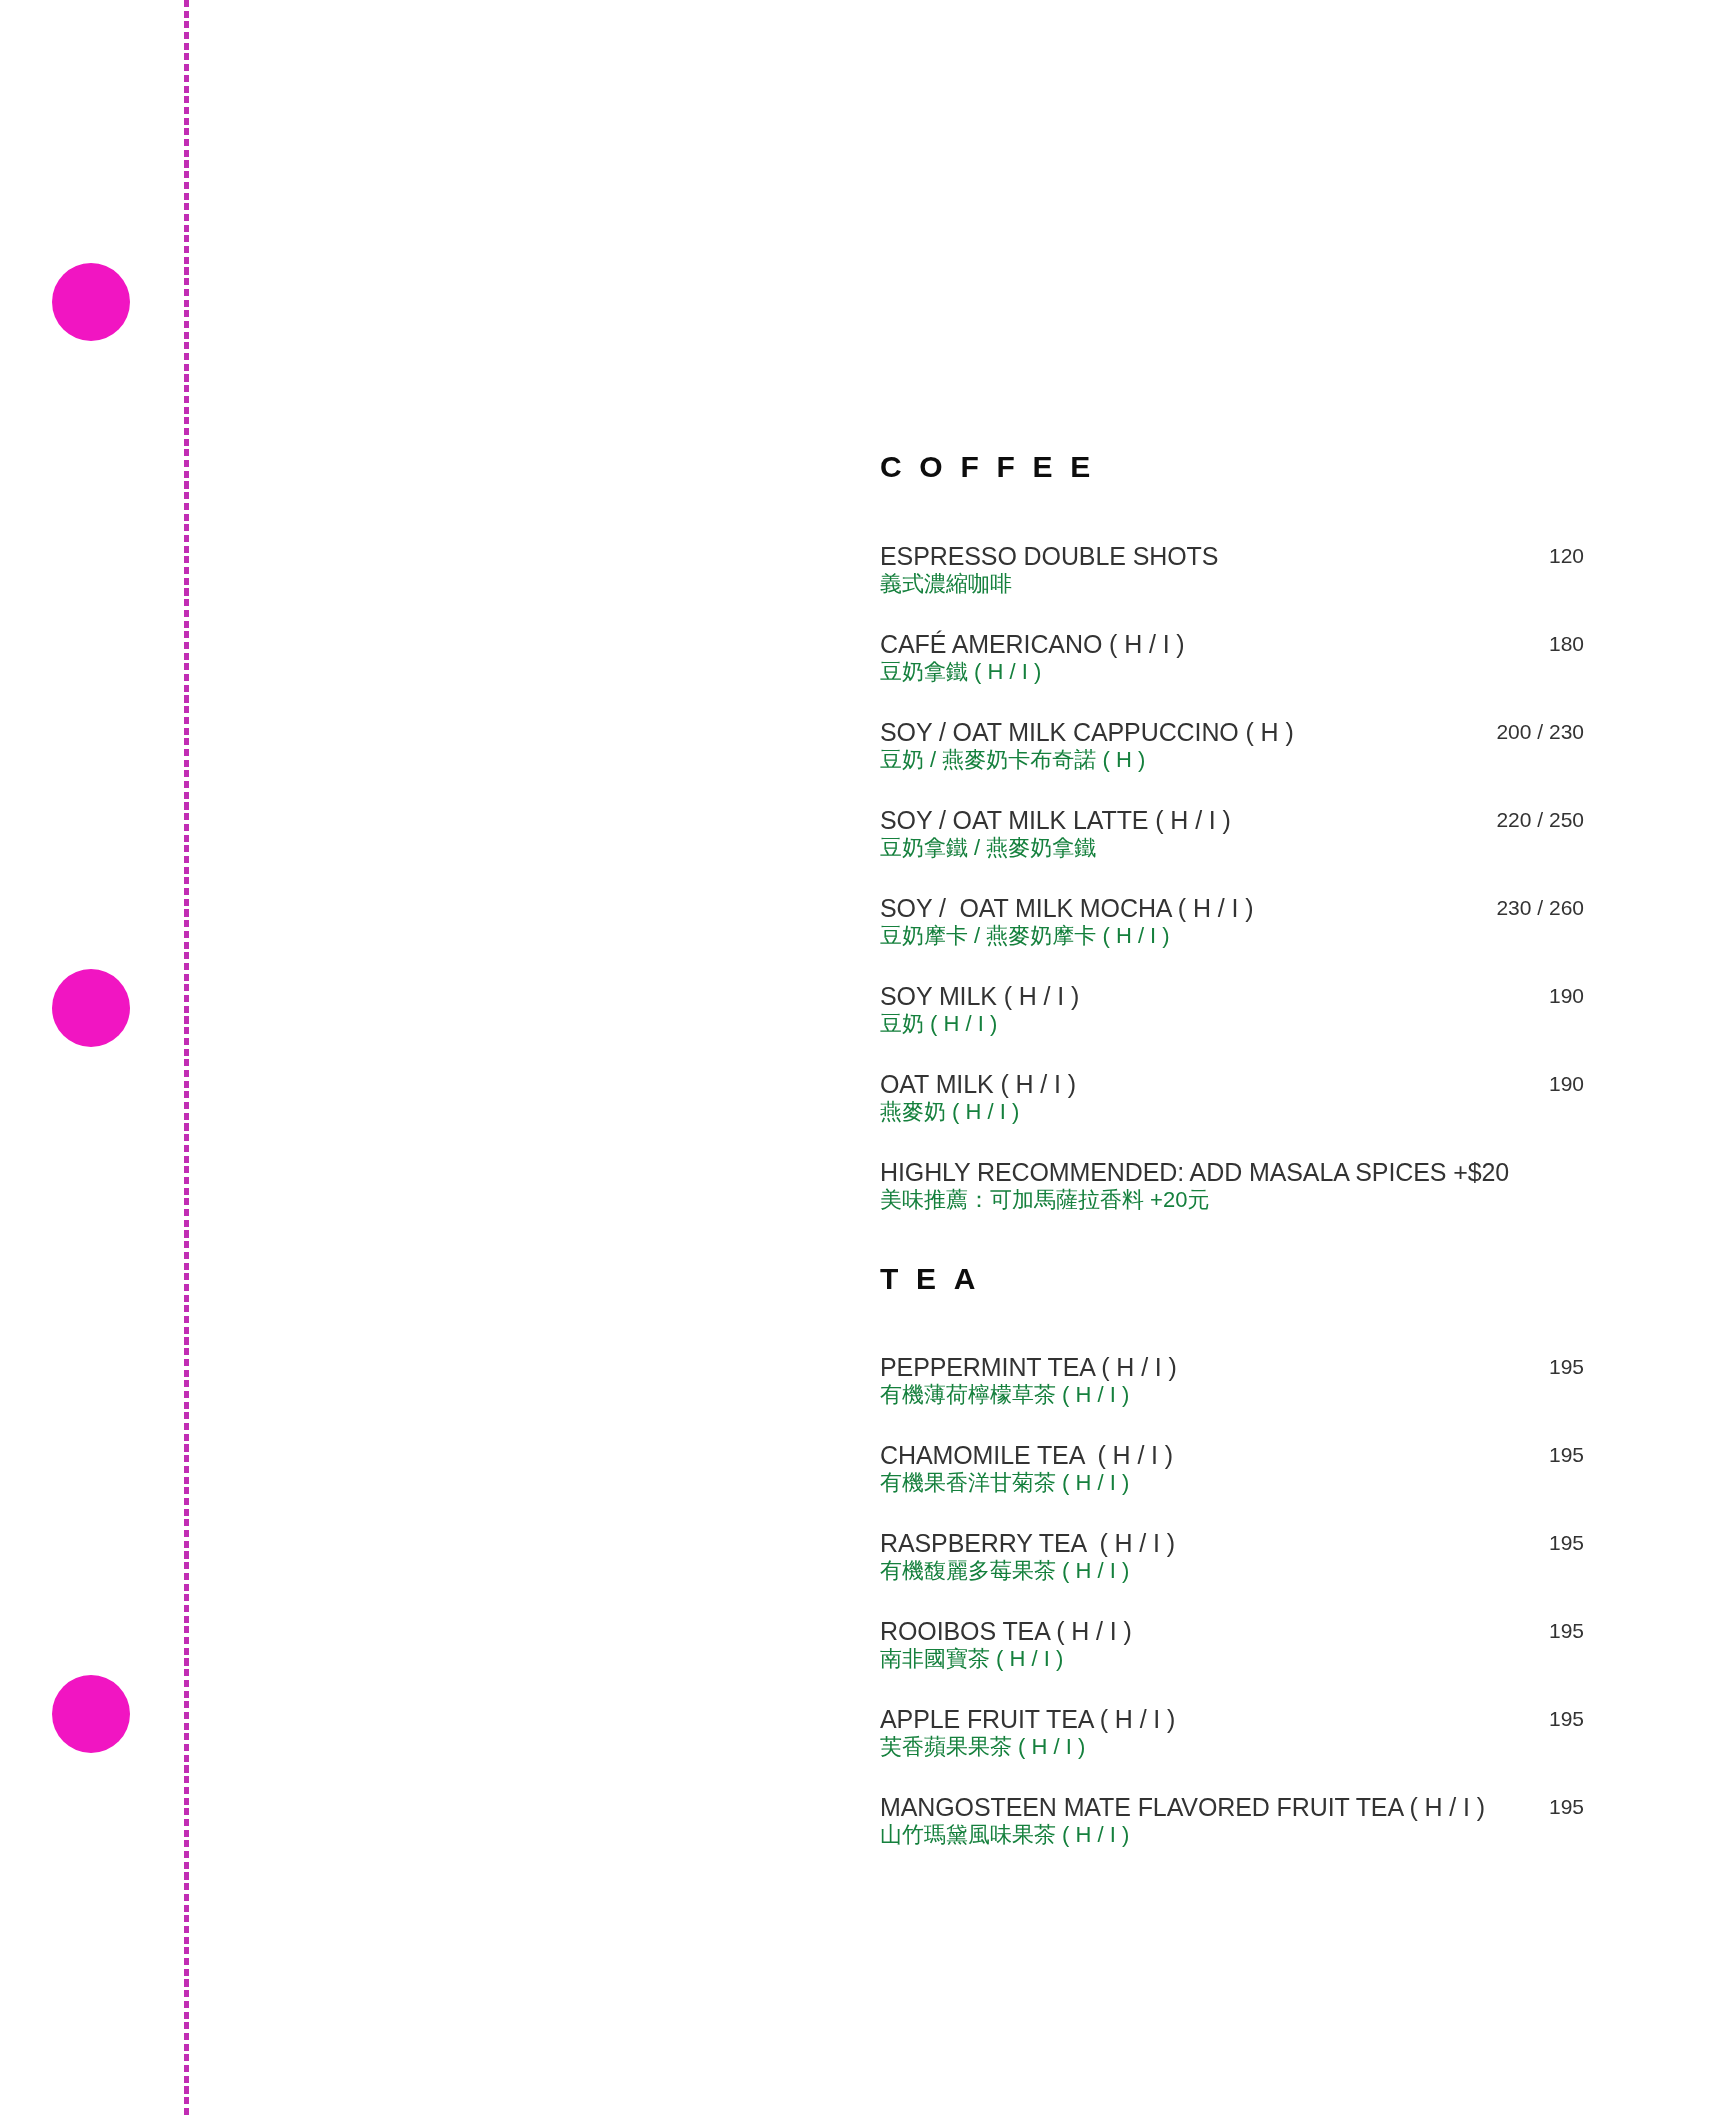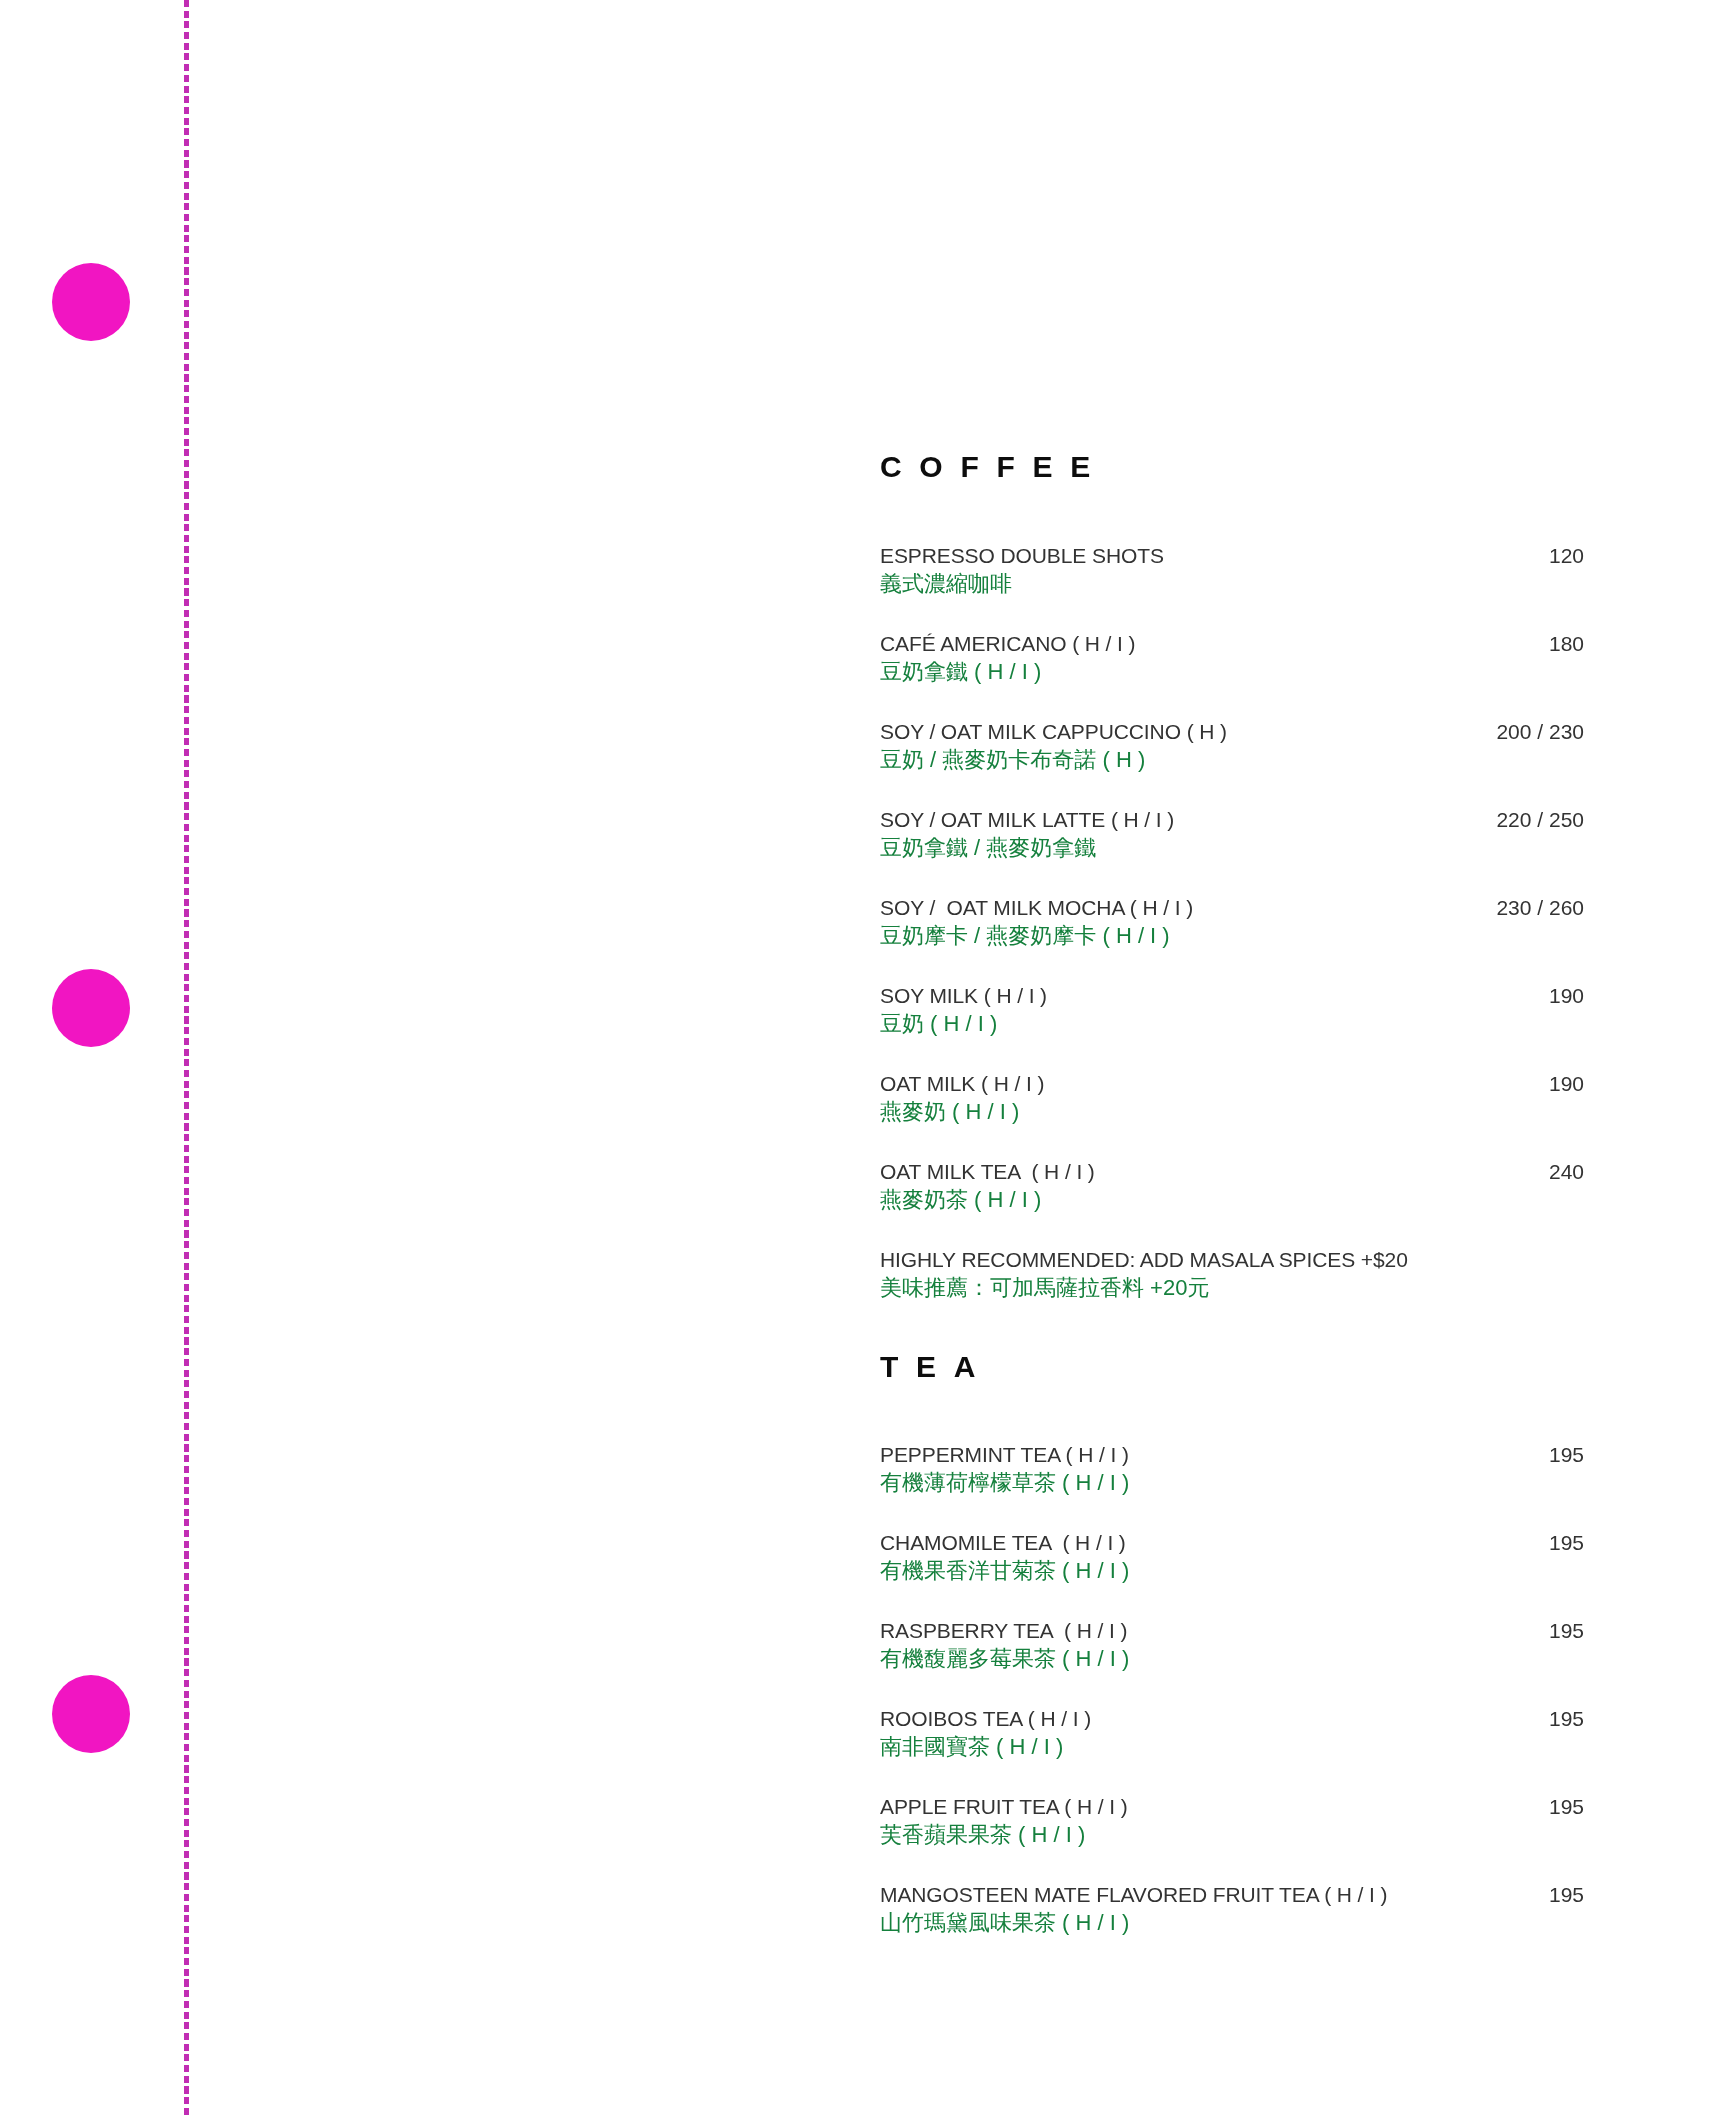--- a/index.html
+++ b/index.html
@@ -65,21 +65,21 @@
 
   .item {
     margin: 0 0 32px 0;
   }
   .item .row {
     display: flex;
     justify-content: space-between;
     align-items: flex-start;
   }
   .en {
-    font-size: 21px;
+    font-size: 25px;
     line-height: 28px;
     letter-spacing: -0.1px;
     white-space: pre;
     color: #333333;
   }
   .price {
     font-size: 21px;
     line-height: 28px;
     color: #333333;
     text-align: right;
@@ -157,27 +157,20 @@
     </div>
 
     <div class="item">
       <div class="row">
         <span class="en">OAT MILK ( H / I )</span>
         <span class="price">190</span>
       </div>
       <div class="zh">燕麥奶 ( H / I )</div>
     </div>
 
-    <div class="item">
-      <div class="row">
-        <span class="en">OAT MILK TEA  ( H / I )</span>
-        <span class="price">240</span>
-      </div>
-      <div class="zh">燕麥奶茶 ( H / I )</div>
-    </div>
 
     <div class="item note">
       <div class="row">
         <span class="en">HIGHLY RECOMMENDED: ADD MASALA SPICES +$20</span>
       </div>
       <div class="zh">美味推薦：可加馬薩拉香料 +20元</div>
     </div>
   </section>
 
   <section>

